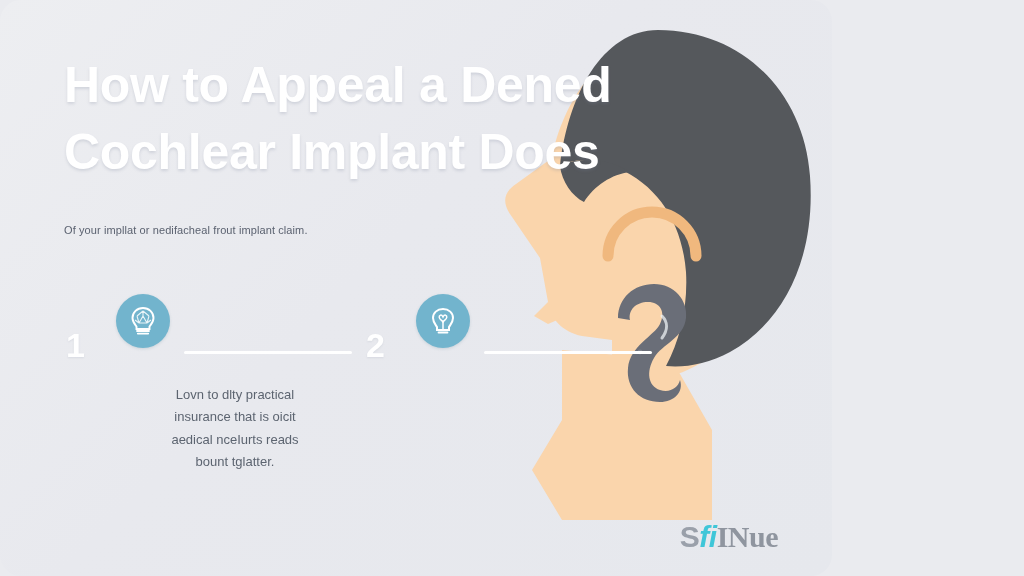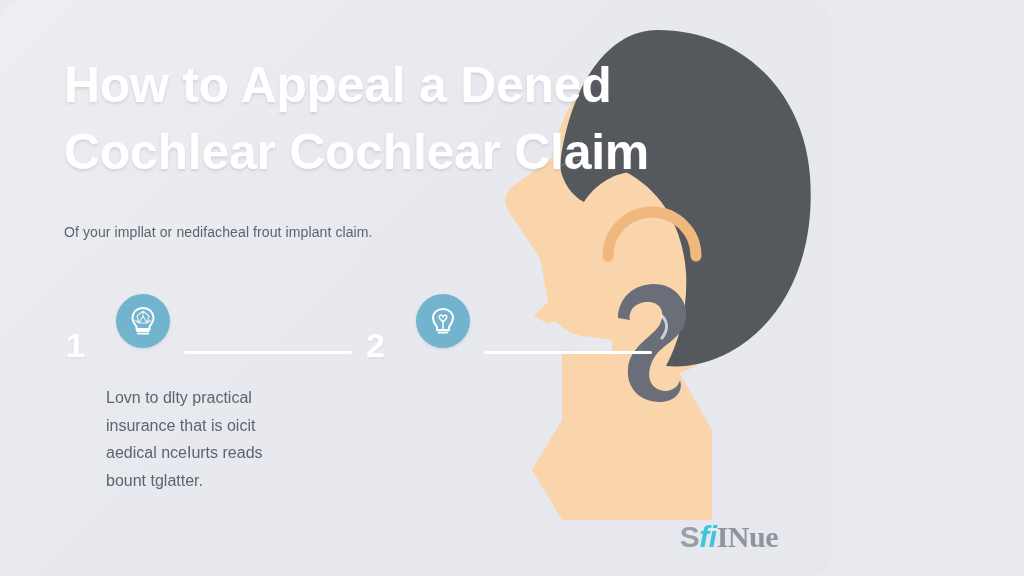--- a/index.html
+++ b/index.html
@@ -50,21 +50,21 @@
     text-shadow: 0 2px 3px rgba(120,128,150,0.22);
     white-space: nowrap;
   }
 
   
   .subtitle {
     position: absolute;
     left: 64px;
     top: 224px;
     width: 560px;
-    font-size: 14px;
+    font-size: 11px;
     color: #5b6270;
     letter-spacing: 0.1px;
     z-index: 3;
   }
 
   
   .steps {
     position: absolute;
     left: 64px;
     top: 288px;
@@ -108,24 +108,25 @@
     left: 120px;
     top: 63px;
     width: 168px;
     height: 3px;
     background: #ffffff;
     border-radius: 2px;
   }
   .step-body {
     margin-top: 16px;
     padding-left: 42px;
-    font-size: 16px;
+    font-size: 13px;
     line-height: 1.72;
     color: #5c6470;
     white-space: pre-line;
+    text-align: center;
   }
 
   
   .logo {
     position: absolute;
     right: 54px;
     bottom: 22px;
     font-size: 30px;
     font-weight: bold;
     letter-spacing: -0.5px;
@@ -187,21 +188,21 @@
                  C254 312 248 302 236 302
                  C224 302 216 310 218 320 Z" fill="#6a6e78"></path>
         <path d="M250 316 C256 322 256 330 250 338" fill="none" stroke="#eef1f4" stroke-width="3" stroke-linecap="round" opacity="0.75"></path>
         <circle cx="228" cy="352" r="2.4" fill="#7e828c"></circle>
       </g>
     </svg>
   </div>
 
   <div class="title-block">
     <div class="title-line">How to Appeal a Dened</div>
-    <div class="title-line">Cochlear Cochlear Claim</div>
+    <div class="title-line">Cochlear Implant Does</div>
   </div>
 
   <div class="subtitle">Of your impllat or nedifacheal frout implant claim.</div>
 
   <div class="steps">
 
     <div class="step">
       <div class="step-head">
         <div class="step-num">1</div>
         <div class="step-icon">

